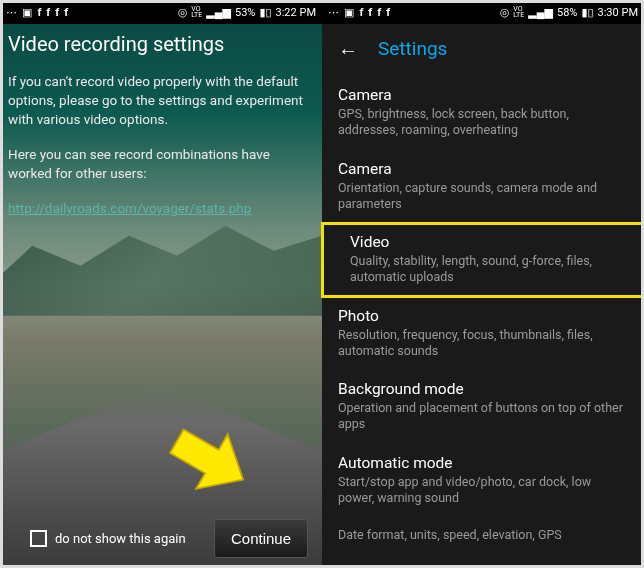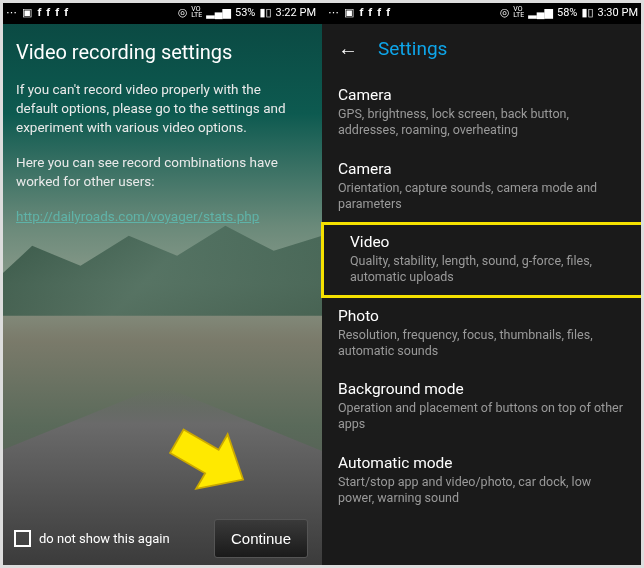--- a/index.html
+++ b/index.html
@@ -51,21 +51,21 @@
       font-size: 11px;
       color: #fff;
       position: relative;
       z-index: 10;
     }
     .status-left { display: flex; gap: 5px; align-items: center; }
     .status-right { display: flex; gap: 4px; align-items: center; }
     .content {
       position: relative;
       z-index: 5;
-      padding: 16px;
+      padding: 8px;
       color: #eee;
     }
     .title-left {
       font-size: 20px;
       font-weight: 400;
       color: #fff;
       margin-bottom: 16px;
     }
     .body-text {
       font-size: 13.5px;
@@ -74,21 +74,21 @@
       margin-bottom: 16px;
     }
     .link {
       color: #5fb3a8;
       text-decoration: underline;
       font-size: 13.5px;
     }
     .bottom-bar {
       position: absolute;
       bottom: 0;
-      left: 0;
+      left: 16px;
       right: 0;
       height: 60px;
       display: flex;
       align-items: center;
       justify-content: space-between;
       padding: 0 14px;
       z-index: 10;
     }
     .checkbox-row { display: flex; align-items: center; gap: 8px; }
     .checkbox {
@@ -238,17 +238,18 @@
     </div>
     <div class="setting-item">
       <div class="setting-title">Background mode</div>
       <div class="setting-sub">Operation and placement of buttons on top of other apps</div>
     </div>
     <div class="setting-item">
       <div class="setting-title">Automatic mode</div>
       <div class="setting-sub">Start/stop app and video/photo, car dock, low power, warning sound</div>
     </div>
     <div class="setting-item">
+      <div class="setting-sub">Date format, units, speed, elevation, GPS</div>
     </div>
   </div>
 </div>
 
 <div class="borderframe"></div>
 
 </body></html>

